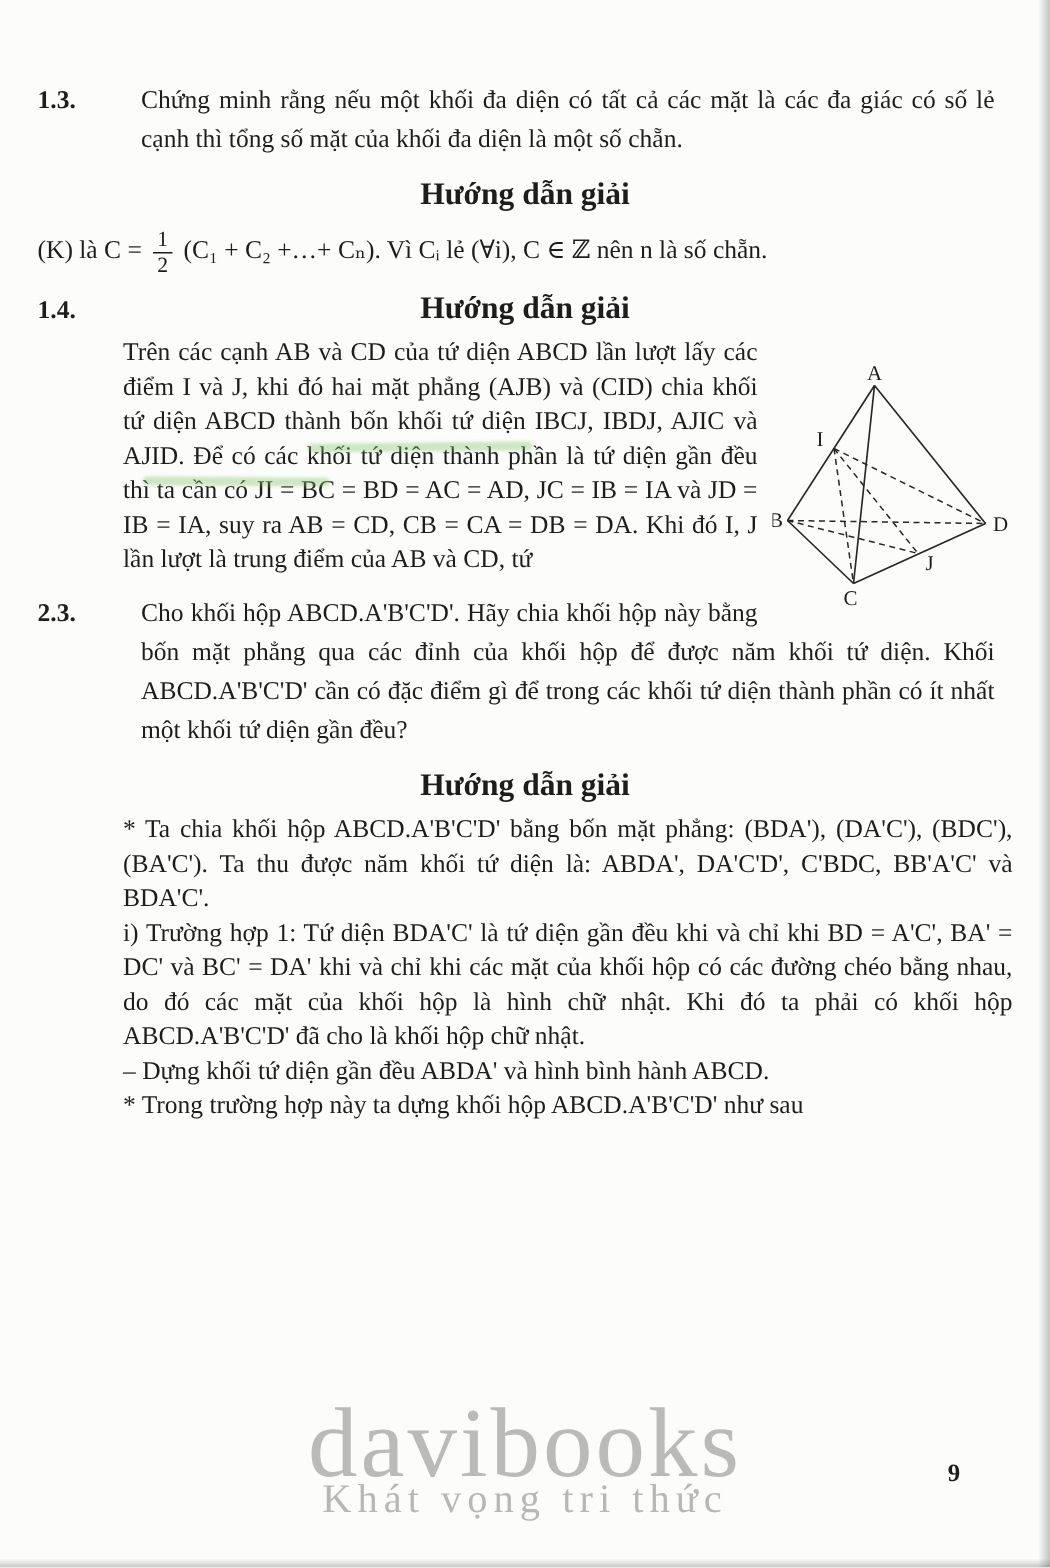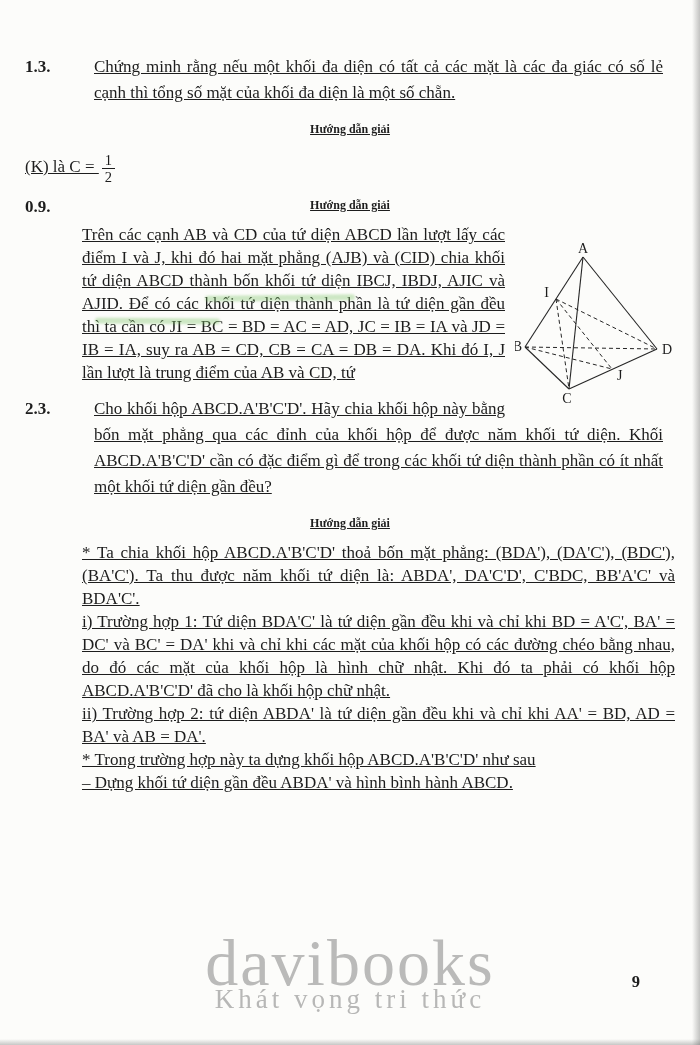--- a/index.html
+++ b/index.html
@@ -8,29 +8,29 @@
     position: relative;
     width: 700px;
     height: 1045px;
     margin: 0 auto;
     background: #fcfcfa;
     overflow: hidden;
     font-family: "Liberation Serif", "DejaVu Serif", "DejaVu Sans", serif;
     font-size: 17px;
     color: #1d1d1d;
   }
-  .content { padding: 42px 25px 0 25px; text-decoration: underline; }
+  .content { padding: 42px 25px 0 25px; }
 
   .problem { position: relative; padding-left: 57px; margin-bottom: 7px; }
   .pnum { position: absolute; left: 0; top: 0; font-weight: 700; line-height: 26px; }
   .statement { margin: 12px; text-align: justify; line-height: 26px; }
   .sol-heading {
     margin: 6px 0 7px -57px;
     text-align: center;
-    font-size: 12px;
+    font-size: 21px;
     font-weight: 700;
     line-height: 22px;
   }
   .sol { margin: 0; text-align: justify; line-height: 23px; }
   .lh28 { line-height: 28px; }
   .clear-r { clear: right; }
 
   .formula { margin: 2px 0 0 -57px; text-align: left; line-height: 40px; }
   .frac {
     display: inline-flex;
@@ -108,26 +108,26 @@
   <div class="content">
 
     <section class="problem">
       <span class="pnum">1.3.</span>
       <p class="statement">Chứng minh rằng nếu một khối đa diện có tất cả các mặt là các đa giác có số lẻ cạnh thì tổng số mặt của khối đa diện là một số chẵn.</p>
       <h3 class="sol-heading">Hướng dẫn giải</h3>
       <p class="formula">
         <span>(K) là C = </span><span class="frac">
             <span class="num">1</span>
             <span class="den">2</span>
-          </span>
+          </span><span> (C₁ + C₂ +…+ Cₙ). Vì Cᵢ lẻ (∀i), C ∈ ℤ nên n là số chẵn.</span>
       </p>
     </section>
 
     <section class="problem">
-      <span class="pnum">0.9.</span>
+      <span class="pnum">1.4.</span>
       <h3 class="sol-heading">Hướng dẫn giải</h3>
 
       <div class="fig-float">
         <svg viewBox="0 0 160 162">
           <g>
             <line class="dash" x1="10" y1="104" x2="142" y2="106"></line>
             <line class="dash" x1="41" y1="56" x2="54" y2="146"></line>
             <line class="dash" x1="41" y1="56" x2="142" y2="106"></line>
             <line class="dash" x1="41" y1="56" x2="97" y2="126"></line>
             <line class="dash" x1="10" y1="104" x2="97" y2="126"></line>
@@ -150,25 +150,24 @@
         </svg>
       </div>
 
       <p class="sol">Trên các cạnh AB và CD của tứ diện ABCD lần lượt lấy các điểm I và J, khi đó hai mặt phẳng (AJB) và (CID) chia khối tứ diện ABCD thành bốn khối tứ diện IBCJ, IBDJ, AJIC và AJID. Để có các khối tứ diện thành phần là tứ diện gần đều thì ta cần có JI = BC = BD = AC = AD, JC = IB = IA và JD = IB = IA, suy ra AB = CD, CB = CA = DB = DA. Khi đó I, J lần lượt là trung điểm của AB và CD, tứ</p>
     </section>
 
     <section class="problem">
       <span class="pnum">2.3.</span>
       <p class="statement">Cho khối hộp ABCD.A'B'C'D'. Hãy chia khối hộp này bằng bốn mặt phẳng qua các đỉnh của khối hộp để được năm khối tứ diện. Khối ABCD.A'B'C'D' cần có đặc điểm gì để trong các khối tứ diện thành phần có ít nhất một khối tứ diện gần đều?</p>
       <h3 class="sol-heading">Hướng dẫn giải</h3>
-      <p class="sol">* Ta chia khối hộp ABCD.A'B'C'D' thoả bốn mặt phẳng: (BDA'), (DA'C'), (BDC'), (BA'C'). Ta thu được năm khối tứ diện là: ABDA', DA'C'D', C'BDC, BB'A'C' và BDA'C'.</p>
+      <p class="sol">* Ta chia khối hộp ABCD.A'B'C'D' bằng bốn mặt phẳng: (BDA'), (DA'C'), (BDC'), (BA'C'). Ta thu được năm khối tứ diện là: ABDA', DA'C'D', C'BDC, BB'A'C' và BDA'C'.</p>
       <p class="sol">i) Trường hợp 1: Tứ diện BDA'C' là tứ diện gần đều khi và chỉ khi BD = A'C', BA' = DC' và BC' = DA' khi và chỉ khi các mặt của khối hộp có các đường chéo bằng nhau, do đó các mặt của khối hộp là hình chữ nhật. Khi đó ta phải có khối hộp ABCD.A'B'C'D' đã cho là khối hộp chữ nhật.</p>
-      <p class="sol">ii) Trường hợp 2: tứ diện ABDA' là tứ diện gần đều khi và chỉ khi AA' = BD, AD = BA' và AB = DA'.</p>
+      <p class="sol">– Dựng khối tứ diện gần đều ABDA' và hình bình hành ABCD.</p>
       <p class="sol">* Trong trường hợp này ta dựng khối hộp ABCD.A'B'C'D' như sau</p>
-      <p class="sol">– Dựng khối tứ diện gần đều ABDA' và hình bình hành ABCD.</p>
     </section>
 
   </div>
 
   <div class="smudge smudge-1"></div>
   <div class="smudge smudge-2"></div>
 
   <div class="wm-brand">davibooks</div>
   <div class="wm-slogan">Khát vọng tri thức</div>
 

